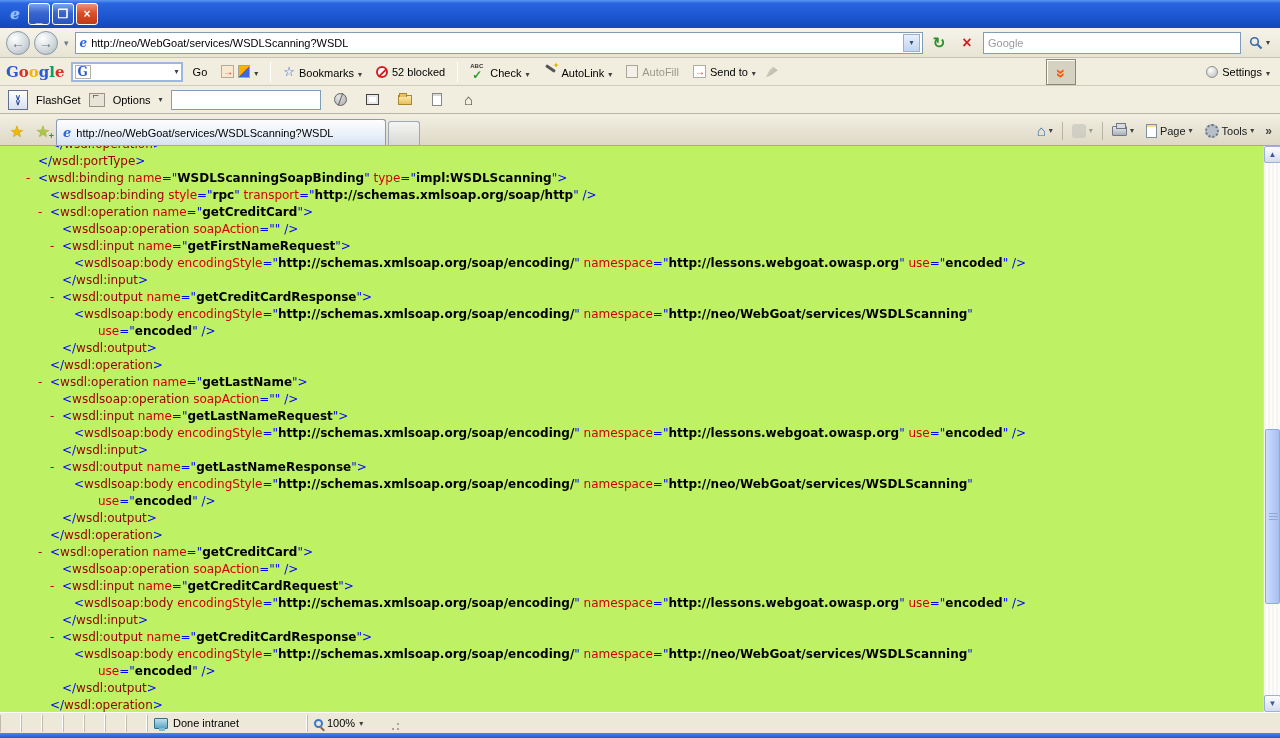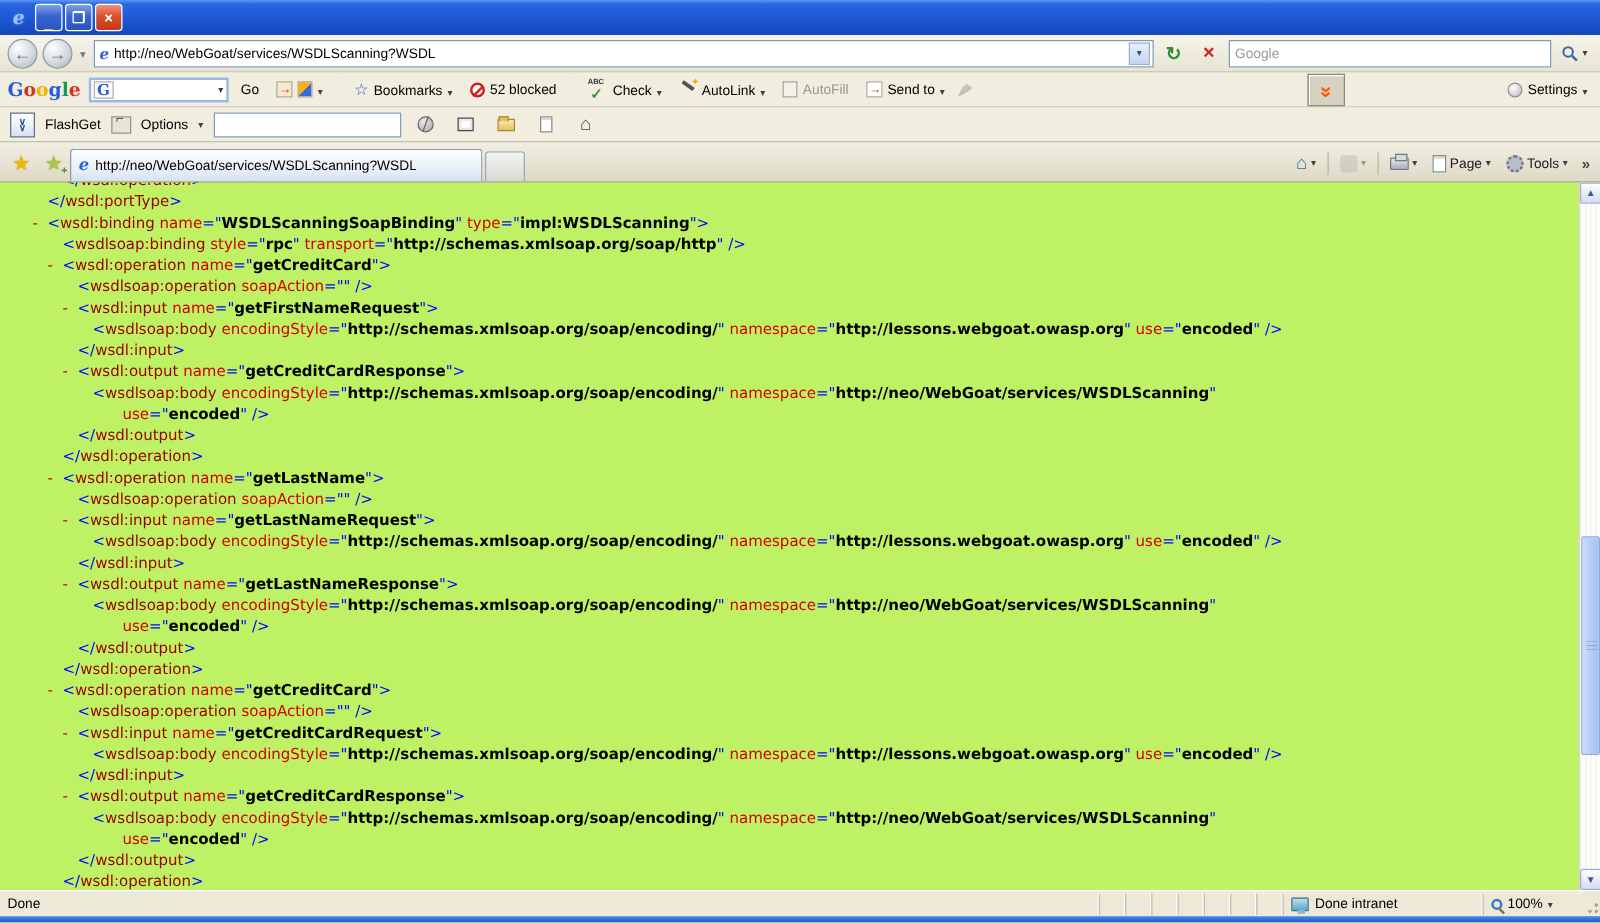--- a/index.html
+++ b/index.html
@@ -375,21 +375,20 @@
     <div class="vscroll">
       <div class="sc-btn sc-up">▲</div>
       <div class="sc-thumb">
           <div class="sc-grip"></div>
         </div>
       <div class="sc-btn sc-down">▼</div>
     </div>
   </div>
 
   <div class="statusbar">
-    <span class="st-left">Done</span>
     <div class="st-cell"></div>
     <div class="st-cell"></div>
     <div class="st-cell"></div>
     <div class="st-cell"></div>
     <div class="st-cell"></div>
     <div class="st-cell"></div>
     <div class="st-cell"></div>
     <div class="st-zone">
       <span class="monitor-ico"></span>
       <span>Done intranet</span>

